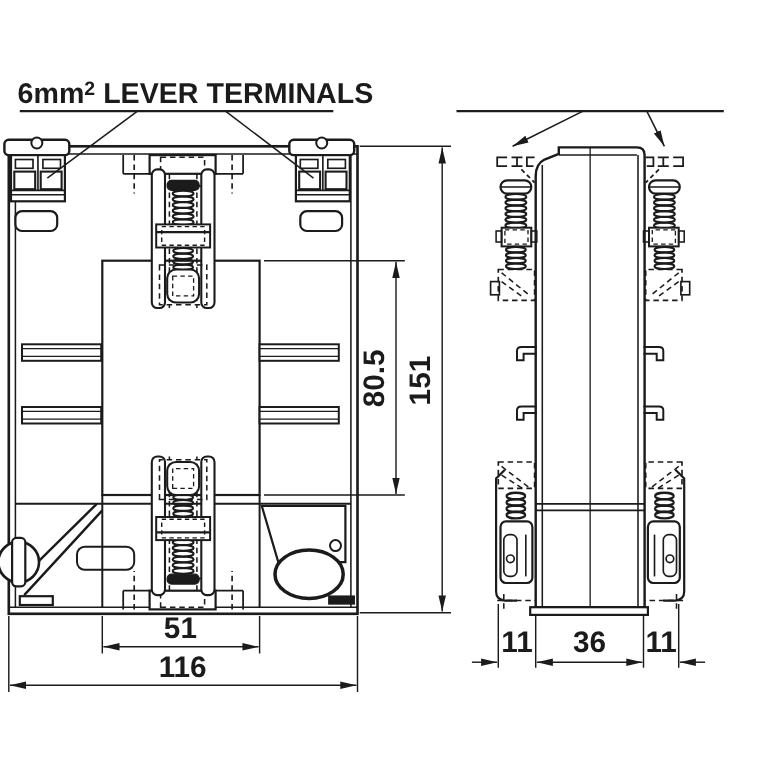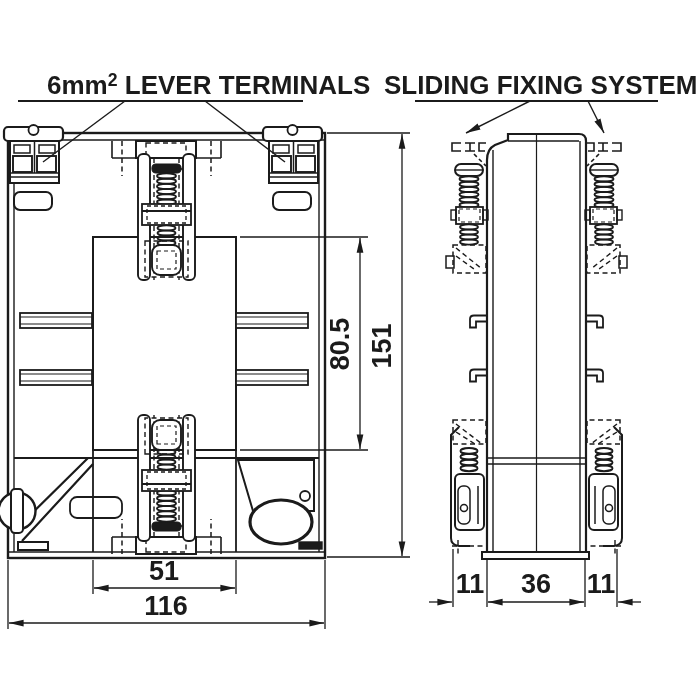--- a/index.html
+++ b/index.html
@@ -1,33 +1,32 @@
 <!DOCTYPE html>
 <html><head>
 <meta charset="utf-8">
 <style>
   html,body{margin:0;padding:0;background:#ffffff;}
   .canvas{position:relative;width:700px;height:700px;background:#ffffff;overflow:hidden;
           font-family:"Liberation Sans", sans-serif;color:#1b1b1b;}
   .title{position:absolute;top:70px;font-size:26px;font-weight:bold;letter-spacing:0px;
          white-space:nowrap;color:#1b1b1b;}
-  .title-left{left:16px;margin-left:31px;}
+  .title-left{left:16px;}
   .title-right{left:384px;}
   .title sup{font-size:0.68em;vertical-align:0.45em;font-weight:bold;}
   svg{position:absolute;left:0;top:0;}
   .dimtext{font:bold 27px "Liberation Sans", sans-serif;fill:#1b1b1b;}
 </style>
 </head>
 <body>
 
 <div class="canvas">
 
   <div class="title title-left"><span>6mm</span><sup>2</sup><span> LEVER TERMINALS</span></div>
 
-  <div class="title title-right">SLIDING FIXING SYSTEM</div>
 
   <svg width="700" height="700" viewBox="0 0 700 700">
     <defs>
       <marker id="arr" markerUnits="userSpaceOnUse" markerWidth="16" markerHeight="9" viewBox="0 0 14 8" refX="13" refY="4" orient="auto-start-reverse">
         <path d="M13,4 L0,1 L0,7 Z" fill="#1b1b1b"></path>
       </marker>
 
       <g id="coil6" fill="none" stroke="#1b1b1b" stroke-width="1.9">
         <ellipse cx="0" cy="0" rx="9.5" ry="2.7"></ellipse>
         <ellipse cx="0" cy="5.2" rx="9.5" ry="2.7"></ellipse>

